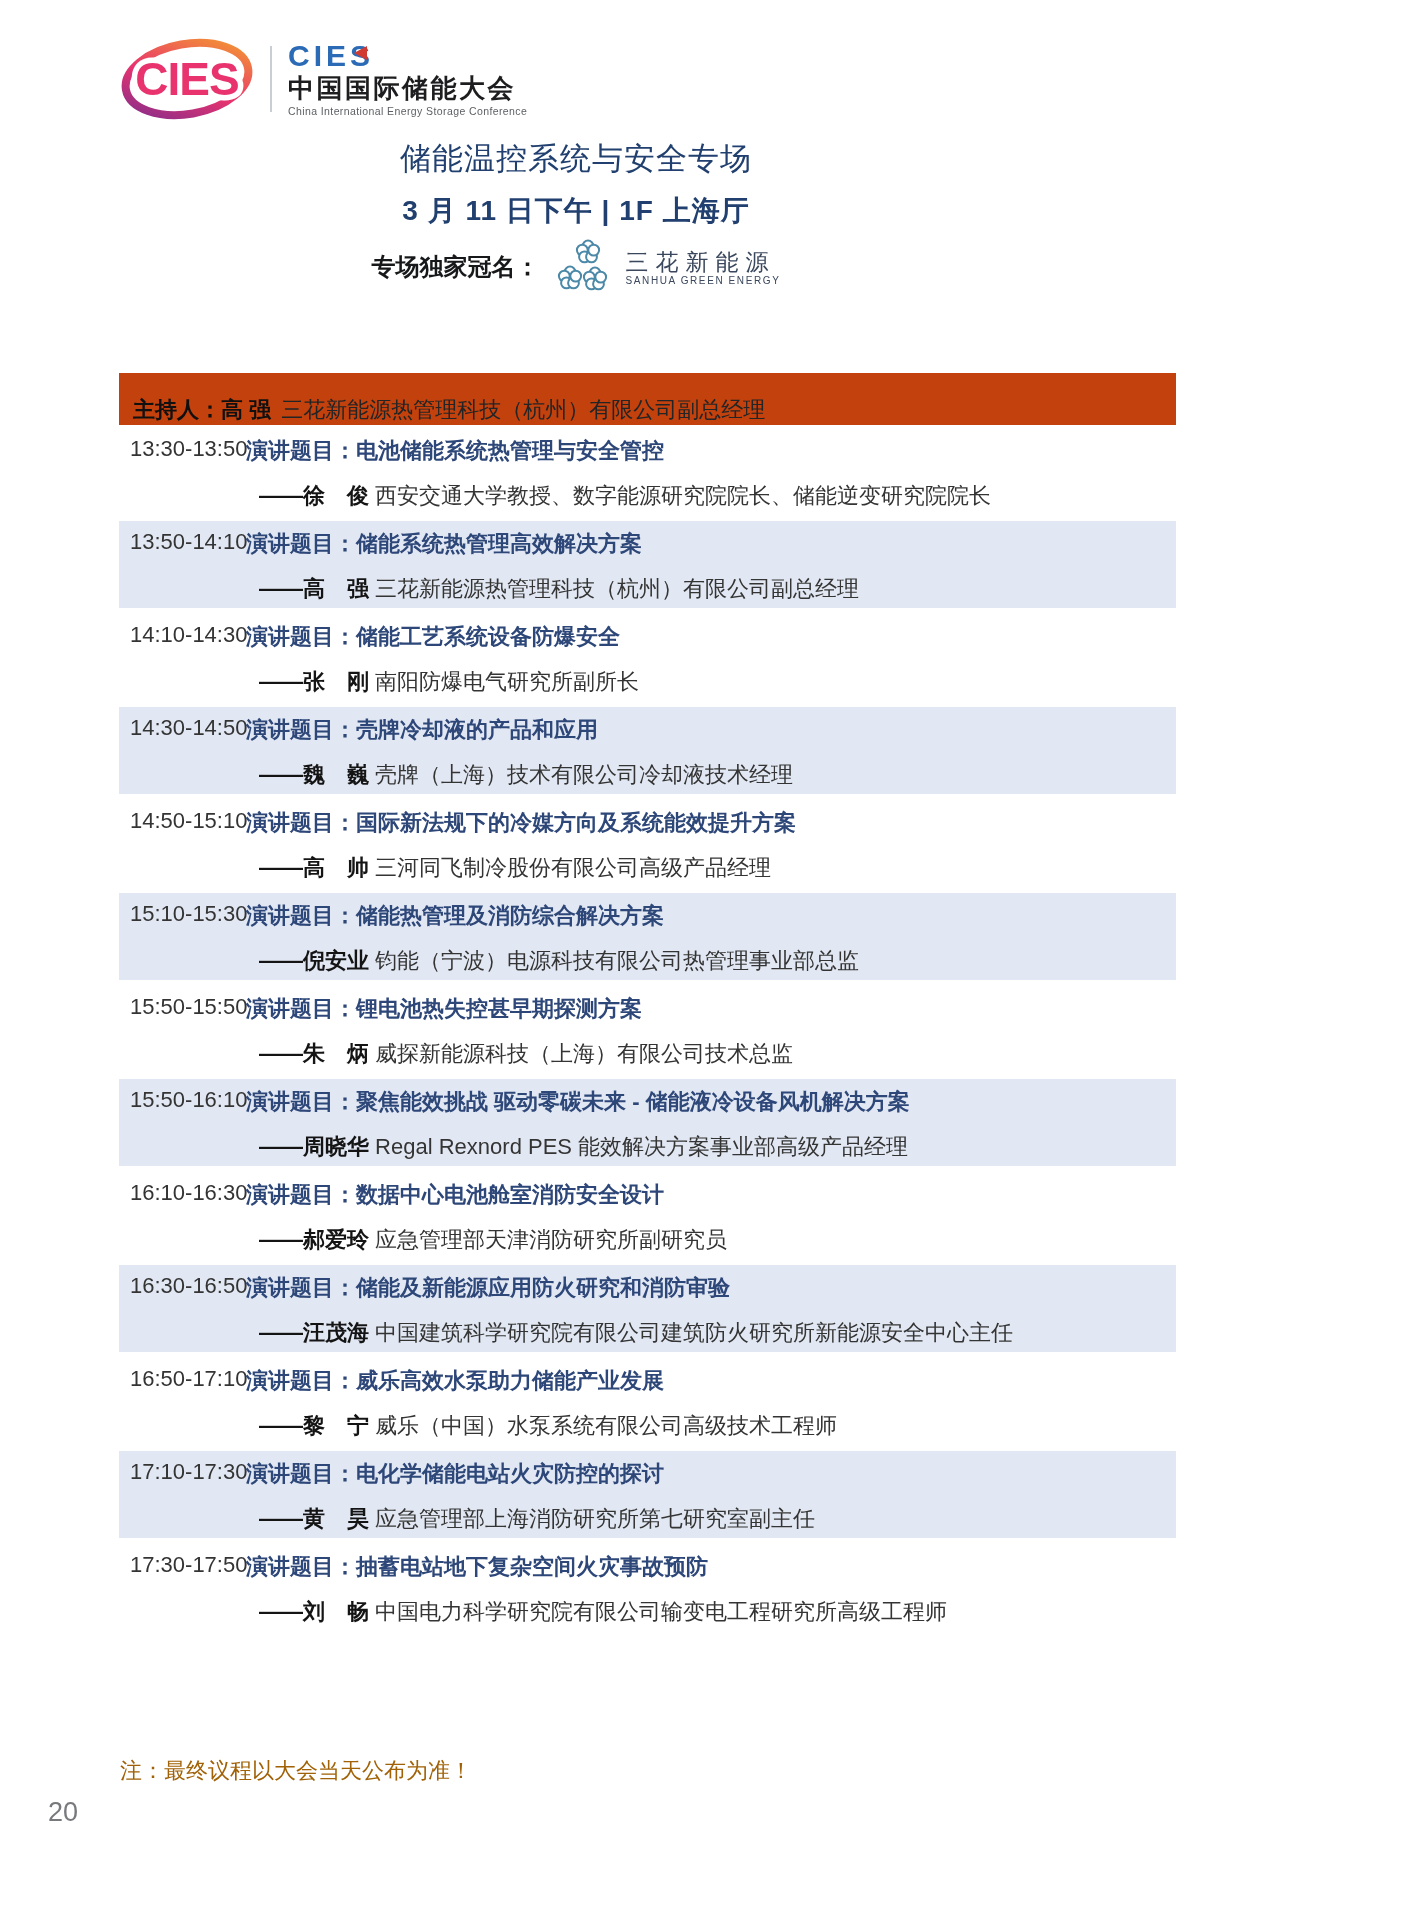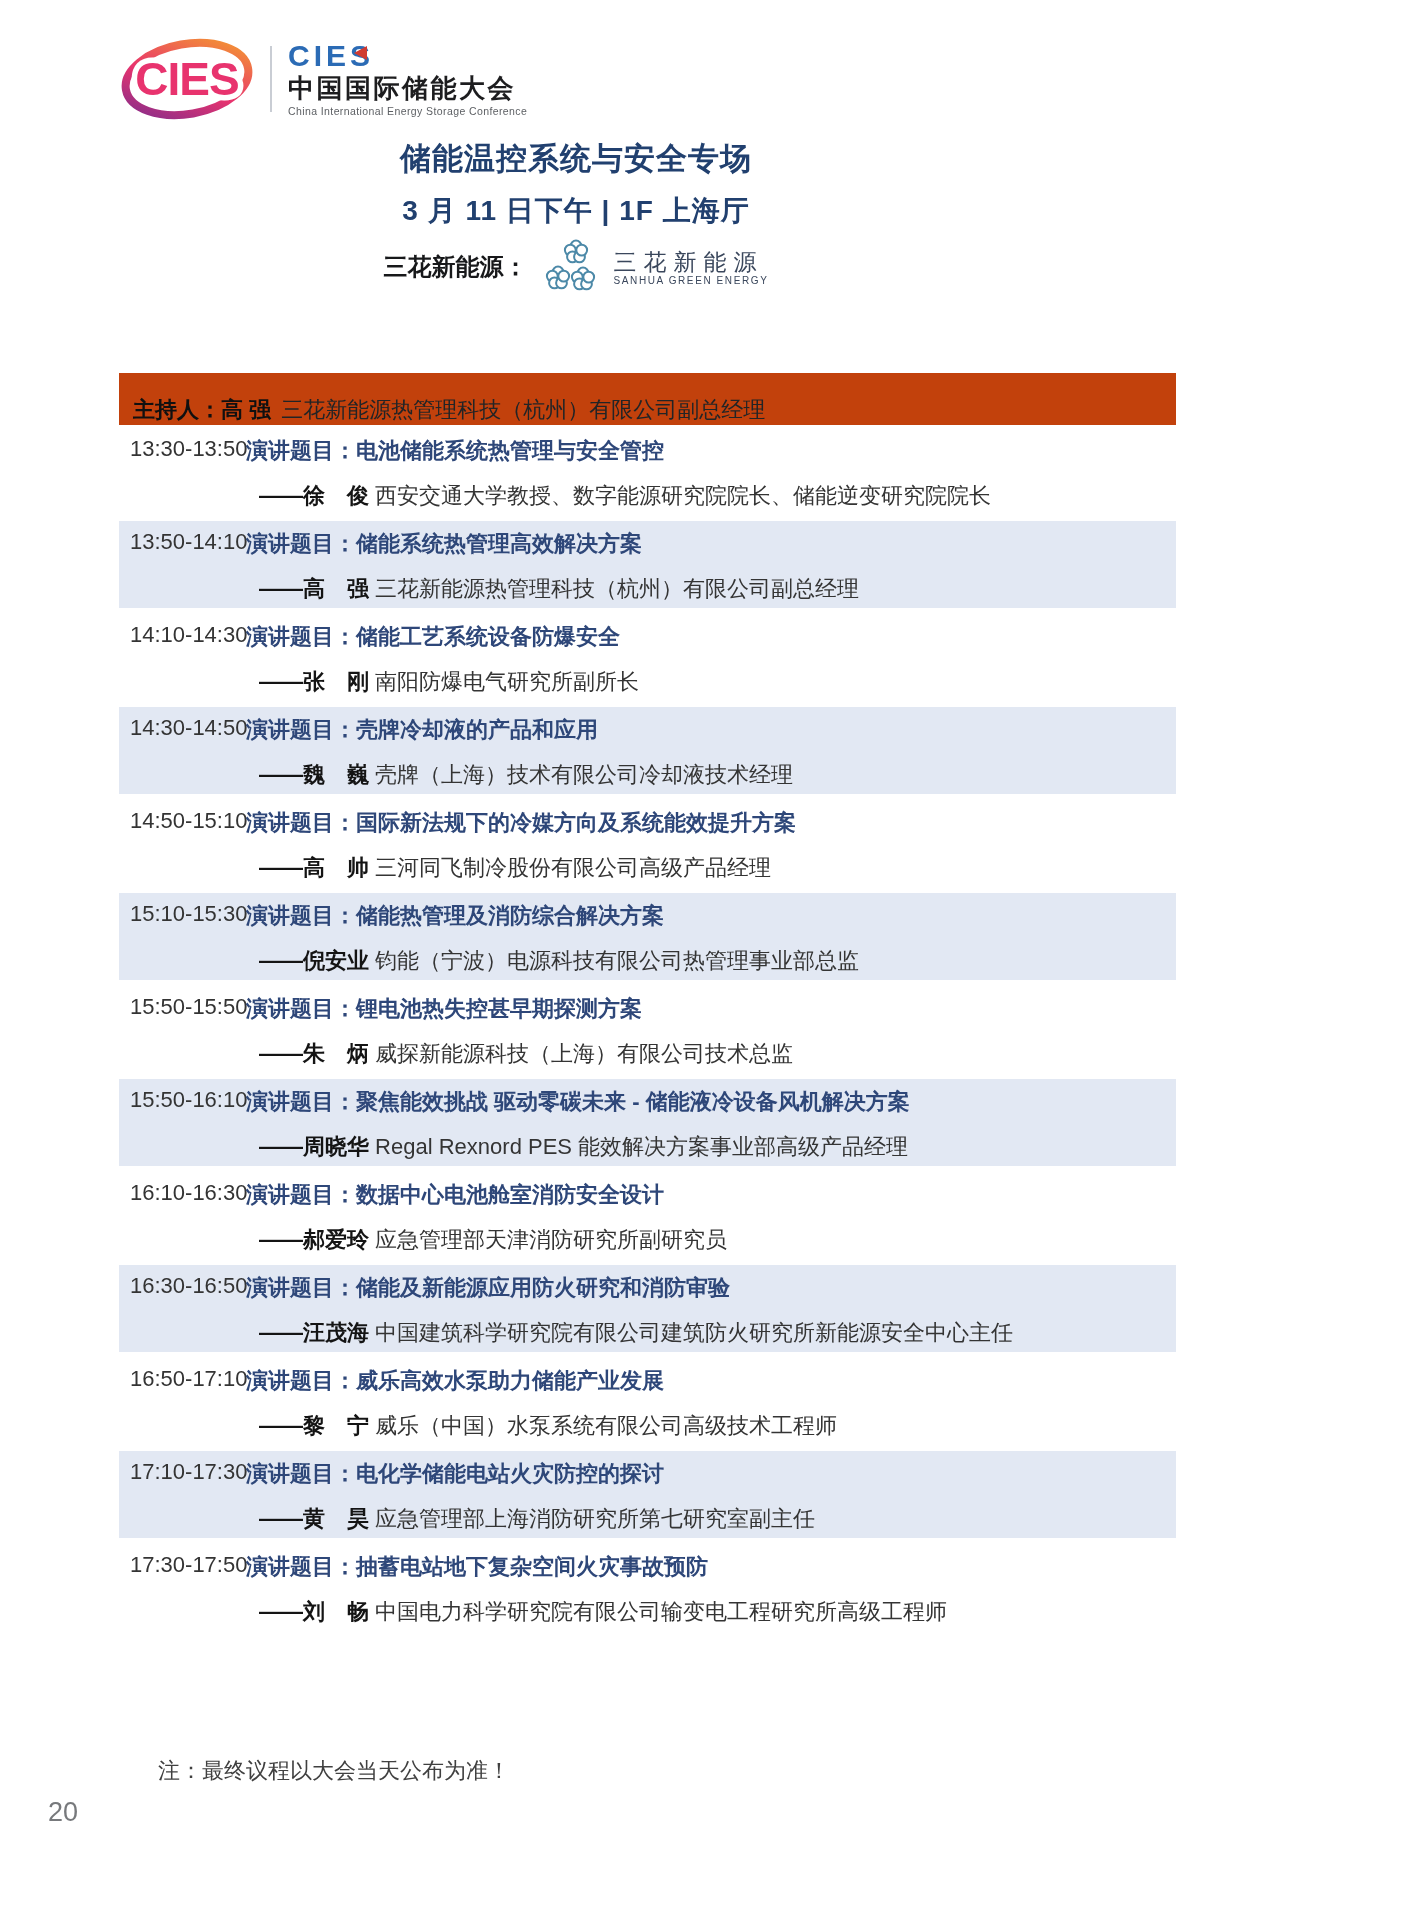--- a/index.html
+++ b/index.html
@@ -12,21 +12,21 @@
   .logo-left { width:150px; height:82px; }
   .logo-divider { width:2px; height:66px; background:#c9cdd4; margin:0 16px 0 8px; }
   .logo-right { display:flex; flex-direction:column; justify-content:center; }
   .logo-cies-blue { position:relative; font-size:30px; font-weight:bold; color:#2B6BB5; letter-spacing:4px; line-height:30px; font-family:"Liberation Sans",sans-serif; }
   .red-arrow { position:absolute; left:66px; top:5px; width:0; height:0; border-top:7px solid transparent; border-bottom:7px solid transparent; border-right:13px solid #D03A30; }
   .logo-cn { font-size:26px; font-weight:bold; color:#1d1d1f; letter-spacing:2.5px; margin-top:2px; line-height:30px; }
   .logo-en { font-size:10.5px; color:#5c5f63; letter-spacing:0.4px; margin-top:2px; }
 
   
   .header-wrap { position:absolute; left:0; top:0; width:1152px; text-align:center; }
-  .doc-title { position:absolute; top:138px; width:100%; font-size:31px; font-weight:bold; color:#21406F; letter-spacing:1px; }
+  .doc-title { position:absolute; top:138px; width:100%; font-size:31px; font-weight:normal; color:#21406F; letter-spacing:1px; }
   .doc-date  { position:absolute; top:192px; width:100%; font-size:28px; font-weight:bold; color:#21406F; letter-spacing:1px; }
   .sponsor-row { position:absolute; top:238px; left:0; width:100%; display:flex; align-items:center; justify-content:center; gap:14px; }
   .sponsor-label { font-size:24px; font-weight:bold; color:#17181a; }
   .sponsor-name-block { text-align:left; }
   .sponsor-name { font-size:23px; color:#3A475C; letter-spacing:7px; line-height:26px; }
   .sponsor-sub  { font-size:10px; font-weight:normal; color:#3A475C; letter-spacing:1.6px; }
 
   
   .agenda { position:absolute; left:119px; top:373px; width:1176px; }
   .host-bar { height:52px; background:#c2410c; display:flex; align-items:flex-end; padding-left:14px; font-size:22px; }
@@ -35,21 +35,21 @@
 
   .session { position:relative; height:93px; }
   .session.alt { background:linear-gradient(#ffffff 3px, #E2E8F3 3px, #E2E8F3 90px, #ffffff 90px); }
   .s-time  { position:absolute; left:11px;  top:11px; font-size:22px; color:#343434; }
   .s-topic { position:absolute; left:127px; top:11px; font-size:22px; font-weight:bold; color:#2E4779; white-space:pre; }
   .s-speaker { position:absolute; left:140px; top:56px; font-size:22px; white-space:pre; }
   .s-name  { font-weight:bold; color:#141414; }
   .s-title { color:#343434; }
 
   
-  .note { position:absolute; left:120px; top:1756px; font-size:22px; color:#404040;margin-left:38px; }
+  .note { position:absolute; left:120px; top:1756px; font-size:22px; color:#a16207; }
   .pagenum { position:absolute; left:48px; top:1797px; font-size:27px; color:#77797c; }
 </style>
 </head>
 <body>
 
 <div class="page">
 
   <div class="logo-row">
     <svg class="logo-left" viewBox="0 0 150 82">
       <defs>
@@ -70,21 +70,21 @@
       </div>
       <div class="logo-cn">中国国际储能大会</div>
       <div class="logo-en">China International Energy Storage Conference</div>
     </div>
   </div>
 
   <div class="header-wrap">
     <div class="doc-title">储能温控系统与安全专场</div>
     <div class="doc-date">3 月 11 日下午 | 1F 上海厅</div>
     <div class="sponsor-row">
-      <span class="sponsor-label">三花新能源：</span>
+      <span class="sponsor-label">专场独家冠名：</span>
       <svg width="58" height="58" viewBox="0 0 58 58">
         <g stroke="#4C89A8" stroke-width="2" fill="#ffffff">
           <g transform="translate(34,14)">
             <circle cx="0" cy="-6" r="5.4"></circle>
               <circle cx="-5.7" cy="-1.9" r="5.4"></circle>
               <circle cx="-3.5" cy="4.9" r="5.4"></circle>
               <circle cx="3.5" cy="4.9" r="5.4"></circle>
               <circle cx="5.7" cy="-1.9" r="5.4"></circle>
           </g>
           <g transform="translate(16,40)">

